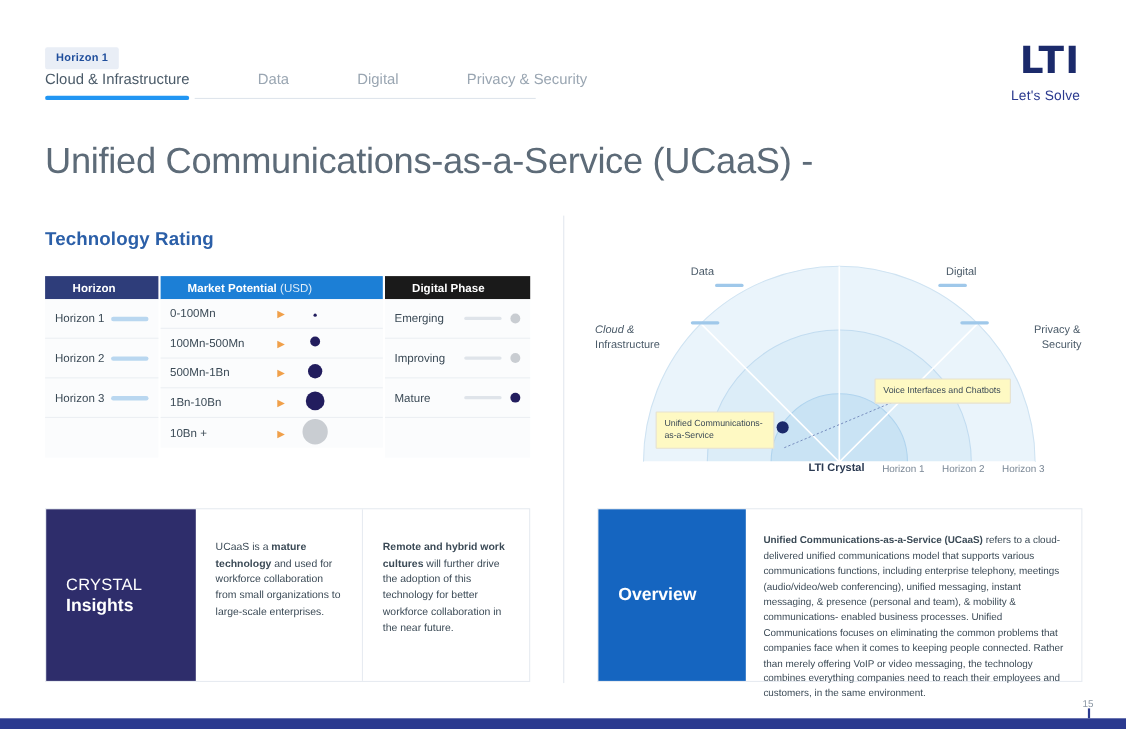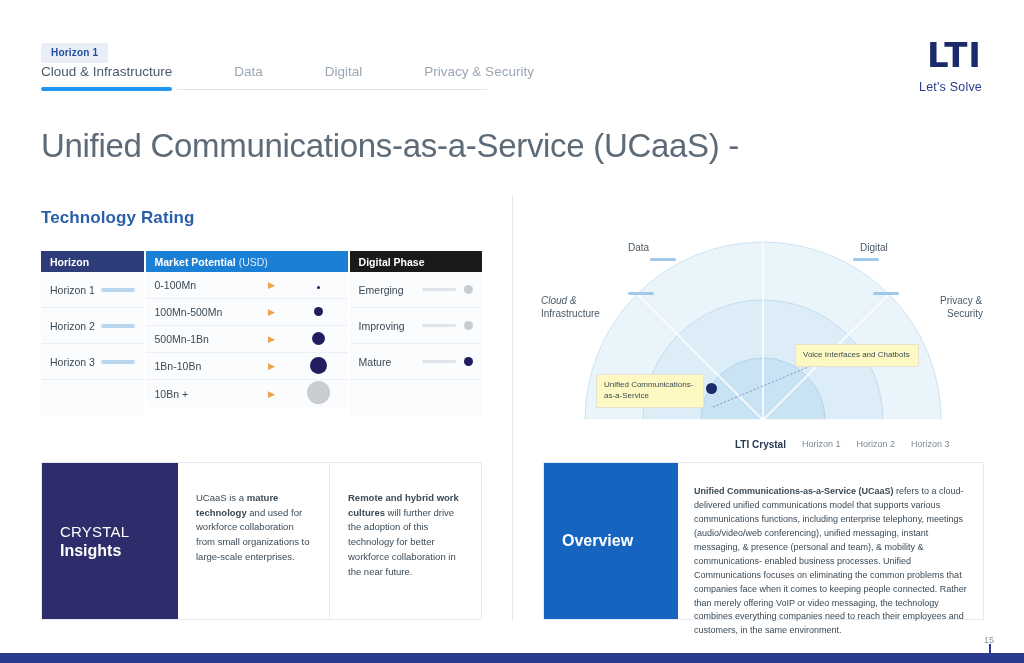--- a/index.html
+++ b/index.html
@@ -133,21 +133,21 @@
     gap: 2px;
   }
   .col { display: flex; flex-direction: column; }
   .col-horizon { width: 103px; }
   .col-market  { width: 203px; }
   .col-adopt   { width: 133px; }
   .col-head {
     height: 21px;
     display: flex;
     align-items: center;
-    padding-left: 9px;
+    padding-left: 25px;
     font-size: 10.5px;
     font-weight: bold;
     color: #ffffff;
   }
   .col-horizon .col-head { background: #2e3d7a; }
   .col-market  .col-head { background: #1c7fd6; }
   .col-adopt   .col-head { background: #1a1a1a; }
   .col-head .soft { font-weight: normal; opacity: .85; margin-left: 3px; }
   .col-body { background: #fbfcfd; }
   .row {
@@ -169,21 +169,21 @@
     background: #b9d7f0;
   }
   .arrow {
     color: #f0a04a;
     font-size: 9px;
   }
   .dot {
     border-radius: 50%;
     display: inline-block;
   }
-  .market-row { justify-content: space-between; }
+  .market-row { justify-content: flex-start; }
   .market-row .lbl { width: 90px; }
   .market-row .arrow { width: 22px; text-align: center; }
   .market-row .dotwrap { width: 40px; text-align: center; }
   .adopt-row .lbl { flex: 1; }
   .adopt-row .line { width: 34px; height: 3px; background: #dfe4ea; border-radius: 2px; margin-right: 8px; }
   
   .radar {
     position: absolute;
     left: 543px; top: 240px;
     width: 440px; height: 200px;
@@ -214,23 +214,23 @@
     background: #fef9c3;
     border: 1px solid #e6e1d0;
     font-size: 8px;
     color: #3b4a56;
     padding: 5px 7px;
     line-height: 1.35;
     border-radius: 1px;
   }
   .legend {
     position: absolute;
-    left: 735px; top: 439px;
-    display: flex;
-    align-items: flex-start;
+    left: 735px; top: 420px;
+    display: flex;
+    align-items: center;
     gap: 16px;
     font-size: 9px;
     color: #7b8896;
   }
   .legend .crystal { font-weight: bold; color: #2b3a52; font-size: 10px; }
   
   .card-left {
     position: absolute;
     left: 41px; top: 462px;
     width: 441px; height: 158px;

